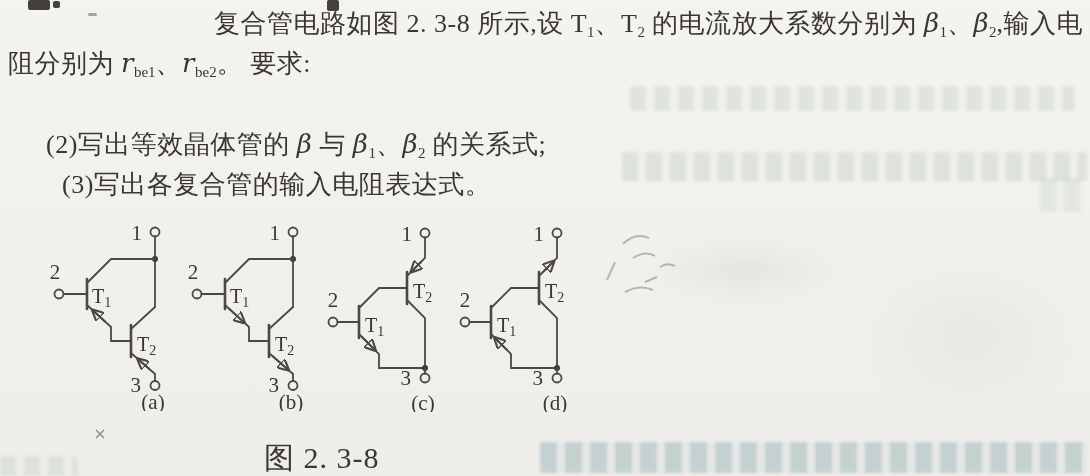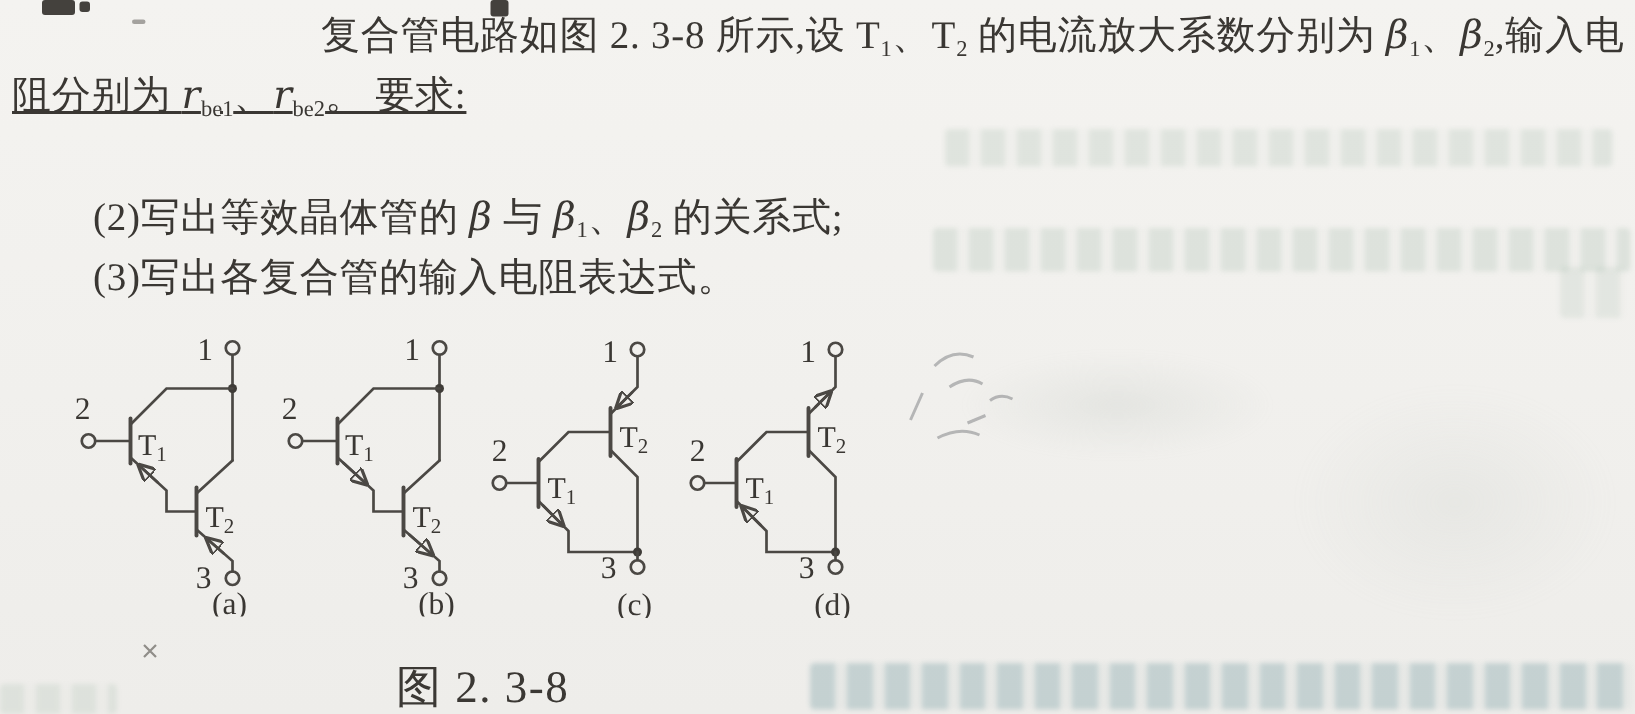--- a/index.html
+++ b/index.html
@@ -47,26 +47,26 @@
 
   <div class="artifact darkmark" style="left:28px;top:0;width:22px;height:10px;"></div>
   <div class="artifact darkmark" style="left:53px;top:1px;width:7px;height:7px;"></div>
   <div class="artifact darkmark" style="left:327px;top:0;width:12px;height:11px;"></div>
   <div class="artifact darkmark" style="left:88px;top:13px;width:9px;height:3px;opacity:.45;"></div>
 
   <div class="tline" style="left:214px;top:6px;">
     <span>复合管电路如图 2. 3-8 所示,设 T</span><sub>1</sub><span>、T</span><sub>2</sub><span> 的电流放大系数分别为 </span><i>β</i><sub>1</sub><span>、</span><i>β</i><sub>2</sub><span>,输入电</span>
   </div>
 
-  <div class="tline" style="left:8px;top:46px;text-decoration:underline;">
+  <div class="tline" style="left:8px;top:46px;">
     <span>阻分别为 </span><i>r</i><sub>be1</sub><span>、</span><i>r</i><sub>be2</sub><span>。 要求:</span>
   </div>
 
 
-  <div class="tline" style="left:62px;top:127px;">
+  <div class="tline" style="left:46px;top:127px;">
     <span>(2)写出等效晶体管的 </span><i>β</i><span> 与 </span><i>β</i><sub>1</sub><span>、</span><i>β</i><sub>2</sub><span> 的关系式;</span>
   </div>
 
   <div class="tline" style="left:62px;top:167px;text-align:center;">(3)写出各复合管的输入电阻表达式。</div>
 
   <svg class="circuit" style="left:45px;top:219px;" width="150" height="192" viewBox="0 0 150 192">
     <defs>
         <marker id="ah-a" viewBox="0 0 10 10" refX="8.5" refY="5" markerWidth="6.5" markerHeight="6.5" orient="auto">
           <path d="M0,0 L10,5 L0,10 z" fill="#4b4844" stroke="none"></path>
         </marker>

